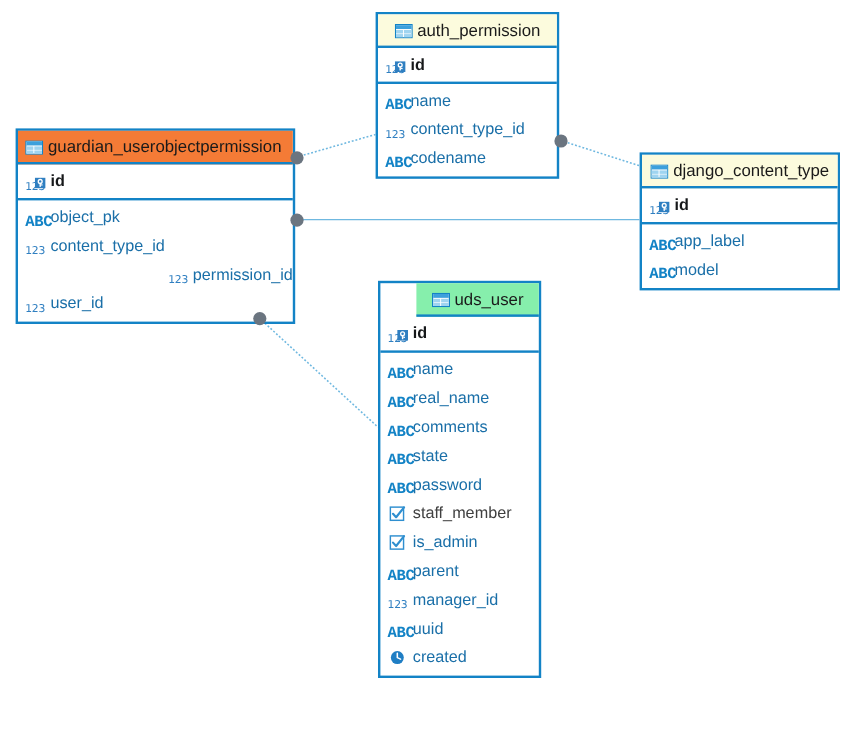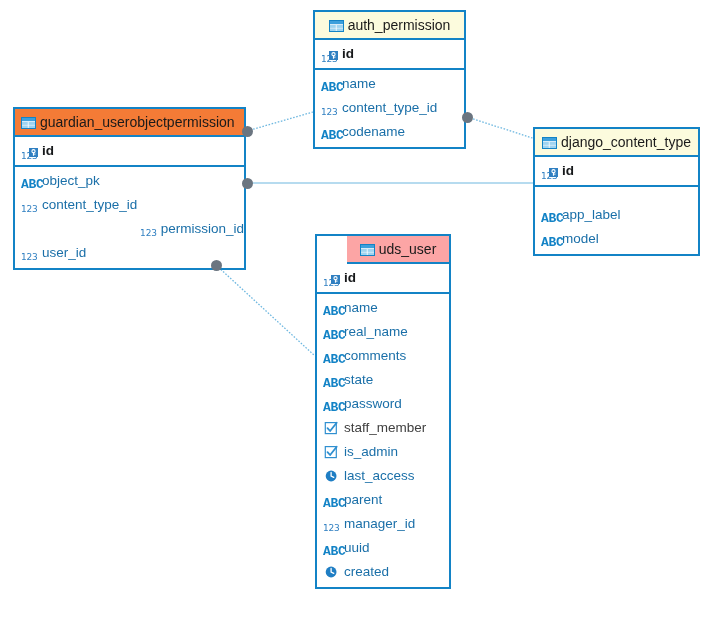--- a/index.html
+++ b/index.html
@@ -222,27 +222,27 @@
             <rect x="7.6" y="8.4" width="6.4" height="2.6" fill="#9fd4f0"></rect>
           </svg><span>django_content_type</span></div>
         <div class="pk-section" style="border-bottom-color: rgb(19, 131, 198);">
           <div class="row pk"><span class="ico-pk"><span class="num">123</span><svg class="keybox" viewBox="0 0 9 9">
                 <rect x="0" y="0" width="9" height="9" fill="#2f7fc1"></rect>
                 <circle cx="4.5" cy="3.2" r="1.6" fill="none" stroke="#ffffff" stroke-width="1.1"></circle>
                 <rect x="3.9" y="4.3" width="1.2" height="3.4" fill="#ffffff"></rect>
                 <rect x="5.1" y="5.6" width="1.4" height="1" fill="#ffffff"></rect>
               </svg></span><span>id</span></div>
         </div>
-        <div style="padding-top: 2px; padding-bottom: 3px; margin-top: 14px;">
+        <div style="padding-top: 2px; padding-bottom: 3px;">
           <div class="row" style="color: rgb(26, 111, 168);"><span class="ico-abc">ABC</span><span>app_label</span></div>
           <div class="row" style="color: rgb(26, 111, 168);"><span class="ico-abc">ABC</span><span>model</span></div>
         </div>
       </div>
       <div class="table-box" style="left: 315px; top: 234px; width: 136px; border-color: rgb(19, 131, 198);">
-        <div class="tbl-header" style="background: #fca5a5; border-bottom-color: rgb(19, 131, 198); margin-left: 30px;"><svg viewBox="0 0 15 12" class="tbl-icon">
+        <div class="tbl-header" style="background: #86efac; border-bottom-color: rgb(19, 131, 198); margin-left: 30px;"><svg viewBox="0 0 15 12" class="tbl-icon">
             <rect x="0.5" y="0.5" width="14" height="11" fill="#ffffff" stroke="#1383c6" stroke-width="1"></rect>
             <rect x="1" y="1" width="13" height="3.2" fill="#3da0dc"></rect>
             <rect x="1" y="5" width="5.8" height="2.9" fill="#9fd4f0"></rect>
             <rect x="7.6" y="5" width="6.4" height="2.9" fill="#9fd4f0"></rect>
             <rect x="1" y="8.4" width="5.8" height="2.6" fill="#9fd4f0"></rect>
             <rect x="7.6" y="8.4" width="6.4" height="2.6" fill="#9fd4f0"></rect>
           </svg><span>uds_user</span></div>
         <div class="pk-section" style="border-bottom-color: rgb(19, 131, 198);">
           <div class="row pk"><span class="ico-pk"><span class="num">123</span><svg class="keybox" viewBox="0 0 9 9">
                 <rect x="0" y="0" width="9" height="9" fill="#2f7fc1"></rect>
@@ -258,24 +258,20 @@
           <div class="row" style="color: rgb(26, 111, 168);"><span class="ico-abc">ABC</span><span>state</span></div>
           <div class="row" style="color: rgb(26, 111, 168);"><span class="ico-abc">ABC</span><span>password</span></div>
           <div class="row" style="color: #404040;"><svg viewBox="0 0 14 14" class="ico-check">
               <rect x="0.8" y="1.6" width="11" height="11" fill="#ffffff" stroke="#2f8fd0" stroke-width="1.2"></rect>
               <path d="M3 7.2 L5.6 10 L12.2 1.8" fill="none" stroke="#2f8fd0" stroke-width="1.8" stroke-linecap="round" stroke-linejoin="round"></path>
             </svg><span>staff_member</span></div>
           <div class="row" style="color: rgb(26, 111, 168);"><svg viewBox="0 0 14 14" class="ico-check">
               <rect x="0.8" y="1.6" width="11" height="11" fill="#ffffff" stroke="#2f8fd0" stroke-width="1.2"></rect>
               <path d="M3 7.2 L5.6 10 L12.2 1.8" fill="none" stroke="#2f8fd0" stroke-width="1.8" stroke-linecap="round" stroke-linejoin="round"></path>
             </svg><span>is_admin</span></div>
-          <div class="row" style="color: rgb(26, 111, 168);"><svg viewBox="0 0 14 14" class="ico-clock">
-              <circle cx="6.6" cy="7" r="5.4" fill="#1f7ec4"></circle>
-              <path d="M6.6 3.4 L6.6 7 L9.3 8.3" fill="none" stroke="#ffffff" stroke-width="1.3" stroke-linecap="round"></path>
-            </svg><span>last_access</span></div>
           <div class="row" style="color: rgb(26, 111, 168);"><span class="ico-abc">ABC</span><span>parent</span></div>
           <div class="row" style="color: rgb(26, 111, 168);"><span class="ico-123">123</span><span>manager_id</span></div>
           <div class="row" style="color: rgb(26, 111, 168);"><span class="ico-abc">ABC</span><span>uuid</span></div>
           <div class="row" style="color: rgb(26, 111, 168);"><svg viewBox="0 0 14 14" class="ico-clock">
               <circle cx="6.6" cy="7" r="5.4" fill="#1f7ec4"></circle>
               <path d="M6.6 3.4 L6.6 7 L9.3 8.3" fill="none" stroke="#ffffff" stroke-width="1.3" stroke-linecap="round"></path>
             </svg><span>created</span></div>
         </div>
       </div>
     </div>

